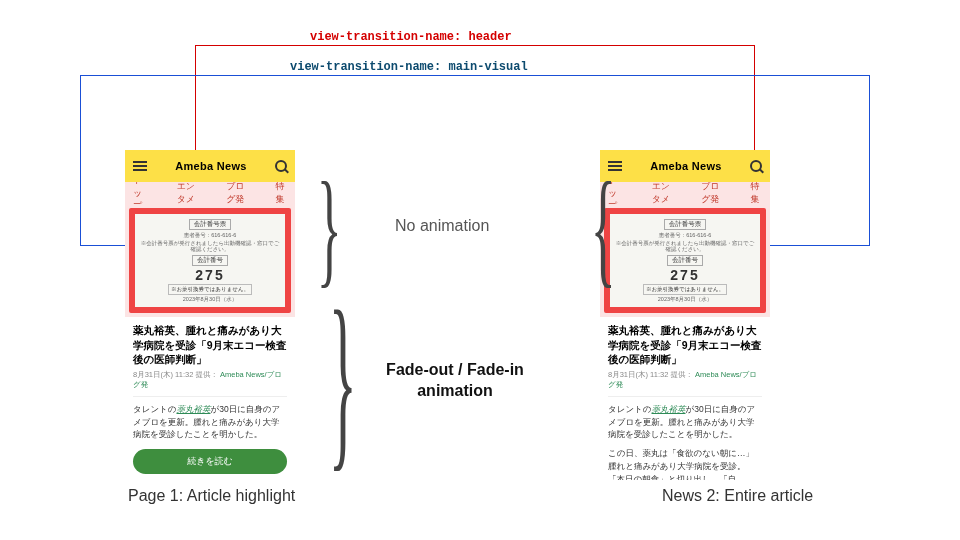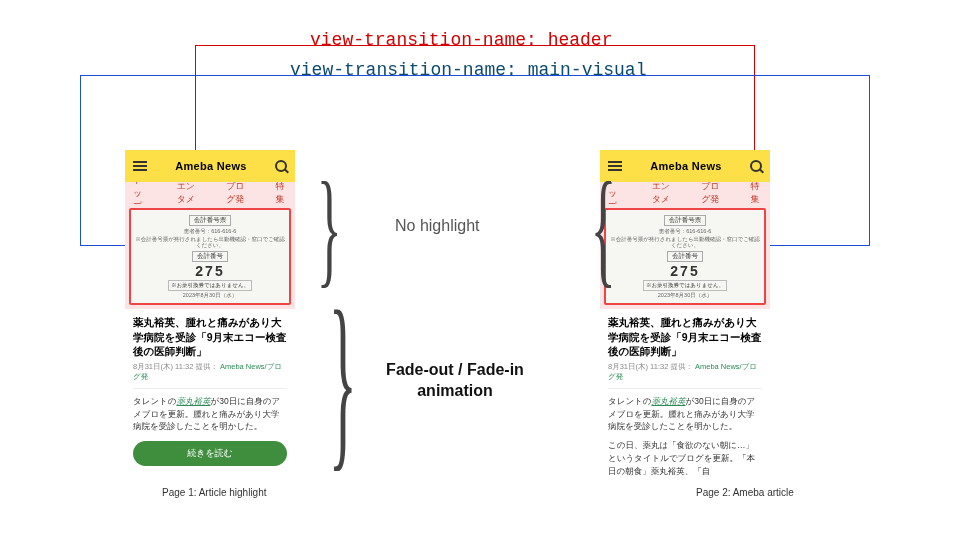--- a/index.html
+++ b/index.html
@@ -4,37 +4,37 @@
 <style>
   * { box-sizing: border-box; margin: 0; padding: 0; }
   body { width: 960px; height: 540px; background: #fff; font-family: Arial, Helvetica, sans-serif; position: relative; overflow: hidden; }
 
   .stage { position: absolute; inset: 0; }
 
   
   .conn { position: absolute; border-style: solid; border-width: 0; pointer-events: none; }
 
   
-  .code-label { position: absolute; font-family: "Courier New", monospace; font-weight: 400; font-size: 18px; white-space: nowrap; }
+  .code-label { position: absolute; font-family: "Courier New", monospace; font-weight: 700; font-size: 12px; white-space: nowrap; }
   .anno-label { position: absolute; font-size: 16px; color: #555; }
   .anno-bold { font-weight: 700; font-size: 16px; color: #111; text-align: center; line-height: 1.3; }
-  .caption { position: absolute; font-size: 10px; color: #333; margin-left: 34px; }
+  .caption { position: absolute; font-size: 16px; color: #333; }
 
   
   .phone { position: absolute; width: 170px; background: #fff; border: 0px solid rgba(0,0,0,0); box-shadow: 0 0 0 rgba(0,0,0,0); overflow: hidden; }
   .ph-header { height: 32px; background: #fde047; display: flex; align-items: center; justify-content: space-between; padding: 0 8px; }
   .ph-hicon { width: 14px; height: 10px; display: flex; flex-direction: column; justify-content: space-between; }
   .ph-hicon span { display:block; height:2px; background:#333; }
   .ph-logo { font-weight: 700; font-size: 11px; letter-spacing: .3px; }
   .ph-search { width: 12px; height: 12px; border: 2px solid #333; border-radius: 50%; position: relative; }
   .ph-search::after { content:''; position:absolute; width:5px; height:2px; background:#333; bottom:-2px; right:-4px; transform: rotate(45deg); }
 
   .ph-tabs { height: 22px; background: #fce4e4; display: flex; gap: 26px; padding: 0 8px; font-size: 9px; color: #c0392b; align-items: center; overflow: hidden; }
   .ph-main { background: #fce4e4; padding: 4px; }
-  .receipt { background: #f6f6f2; border: 2px solid #ef4444; padding: 4px; font-size: 6px; color: #333; text-align: center; border-radius: 2px; }
+  .receipt { background: #f6f6f2; border: 6px solid #ef4444; padding: 4px; font-size: 6px; color: #333; text-align: center; border-radius: 2px; }
   .receipt .rt-title { font-size: 6.5px; border: 1px solid #aaa; display:inline-block; padding: 0 4px; margin: 1px 0; }
   .receipt .rt-small { font-size: 5.5px; color: #666; margin: 1px 0; line-height: 1.2; }
   .receipt .rt-num { font-size: 14px; font-weight: 700; letter-spacing: 2px; }
   .receipt .rt-bot { border: 1px solid #bbb; font-size: 5.5px; padding: 1px 2px; margin-top: 1px; display:inline-block; }
 
   .ph-body { padding: 6px 8px 8px; }
   .ph-title { font-weight: 700; font-size: 10.5px; line-height: 1.35; margin-bottom: 4px; }
   .ph-meta { font-size: 7.5px; color: #888; margin-bottom: 6px; }
   .ph-meta .src { color: #2e8b57; }
   .ph-hr { height: 1px; background: #eee; margin: 4px 0 6px; }
@@ -132,30 +132,30 @@
       <div class="ph-title">薬丸裕英、腫れと痛みがあり大学病院を受診「9月末エコー検査後の医師判断」</div>
       <div class="ph-meta">
         <span>8月31日(木) 11:32</span>
         <span>提供：</span>
         <span class="src">Ameba News/ブログ発</span>
       </div>
       <div class="ph-hr"></div>
       <div class="ph-para">
         <span>タレントの</span><span class="link">薬丸裕英</span><span>が30日に自身のアメブロを更新。腫れと痛みがあり大学病院を受診したことを明かした。</span>
       </div>
-      <div class="ph-para" style="margin-top:6px;">この日、薬丸は「食欲のない朝に…」というタイトルでブログを更新。「本日の朝食」薬丸裕英、「自</div>
+      <div class="ph-para" style="margin-top:6px;">この日、薬丸は「食欲のない朝に…」腫れと痛みがあり大学病院を受診。「本日の朝食」と切り出し、「自</div>
     </div>
   </div>
 
   <div class="brace" style="left:298px; top:162px; font-size:130px; transform:scaleX(0.4);">}</div>
   <div class="brace" style="left:296px; top:282px; font-size:195px; transform:scaleX(0.3);">}</div>
   <div class="brace" style="left:572px; top:162px; font-size:130px; transform:scaleX(0.4);">{</div>
 
-  <div class="anno-label" style="left:395px; top:217px;">No highlight</div>
+  <div class="anno-label" style="left:395px; top:217px;">No animation</div>
   <div class="anno-label anno-bold" style="left:375px; top:360px; width:160px;">
     <span>Fade-out / Fade-in</span><br>
     <span>animation</span>
   </div>
 
   <div class="caption" style="left:128px; top:487px;">Page 1: Article highlight</div>
-  <div class="caption" style="left:662px; top:487px;">Page 2: Ameba article</div>
+  <div class="caption" style="left:662px; top:487px;">News 2: Entire article</div>
 
 </div>
 
 </body></html>

